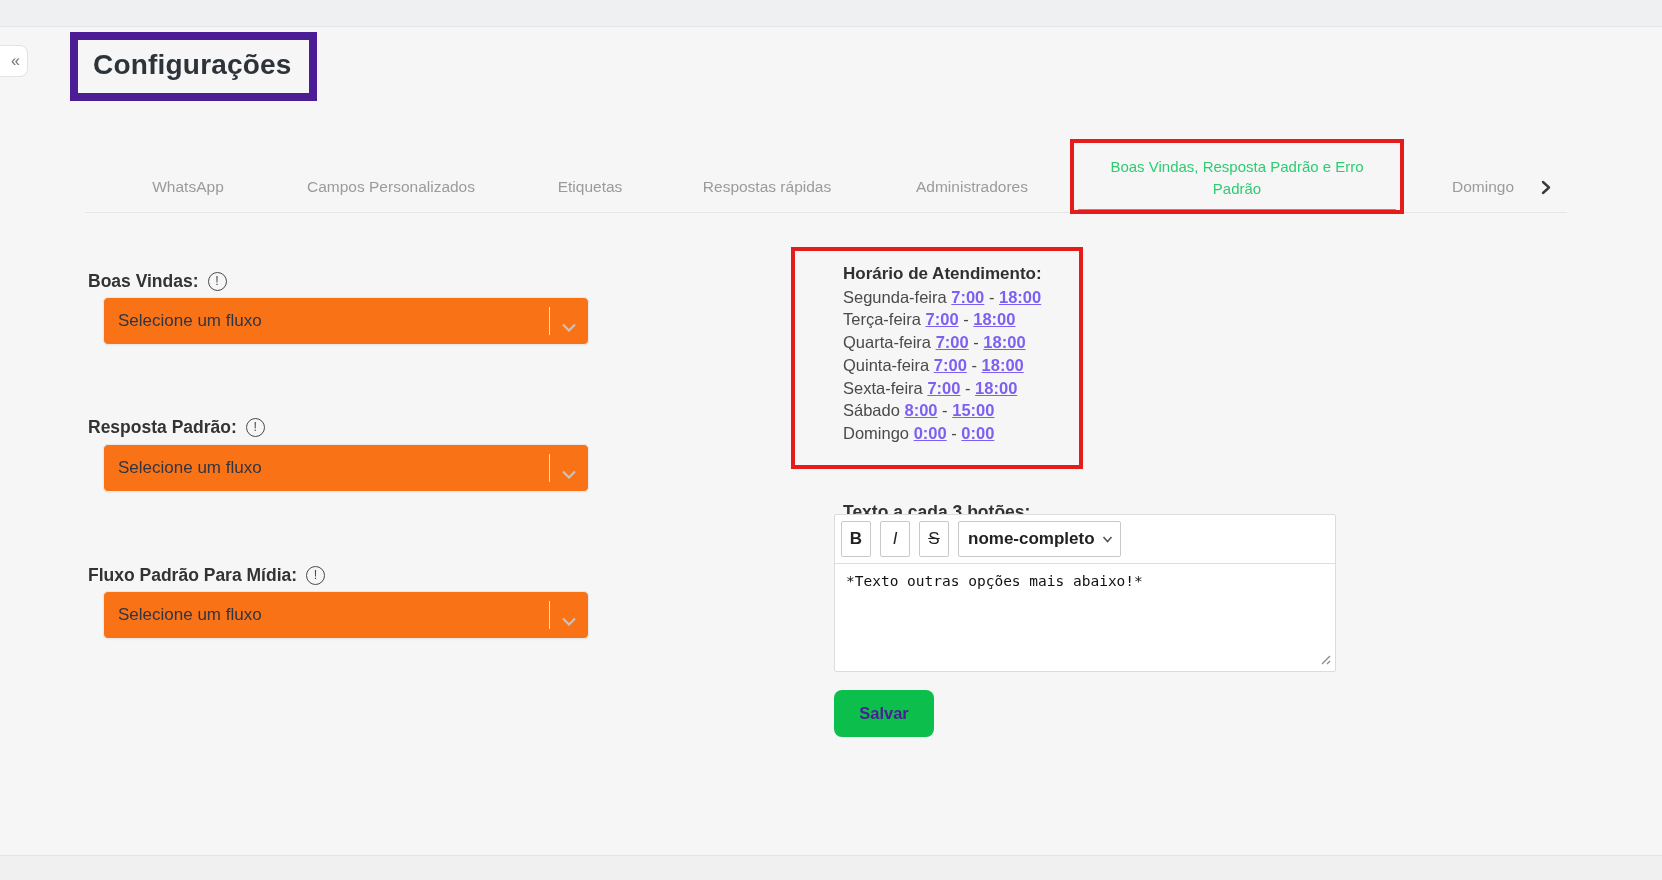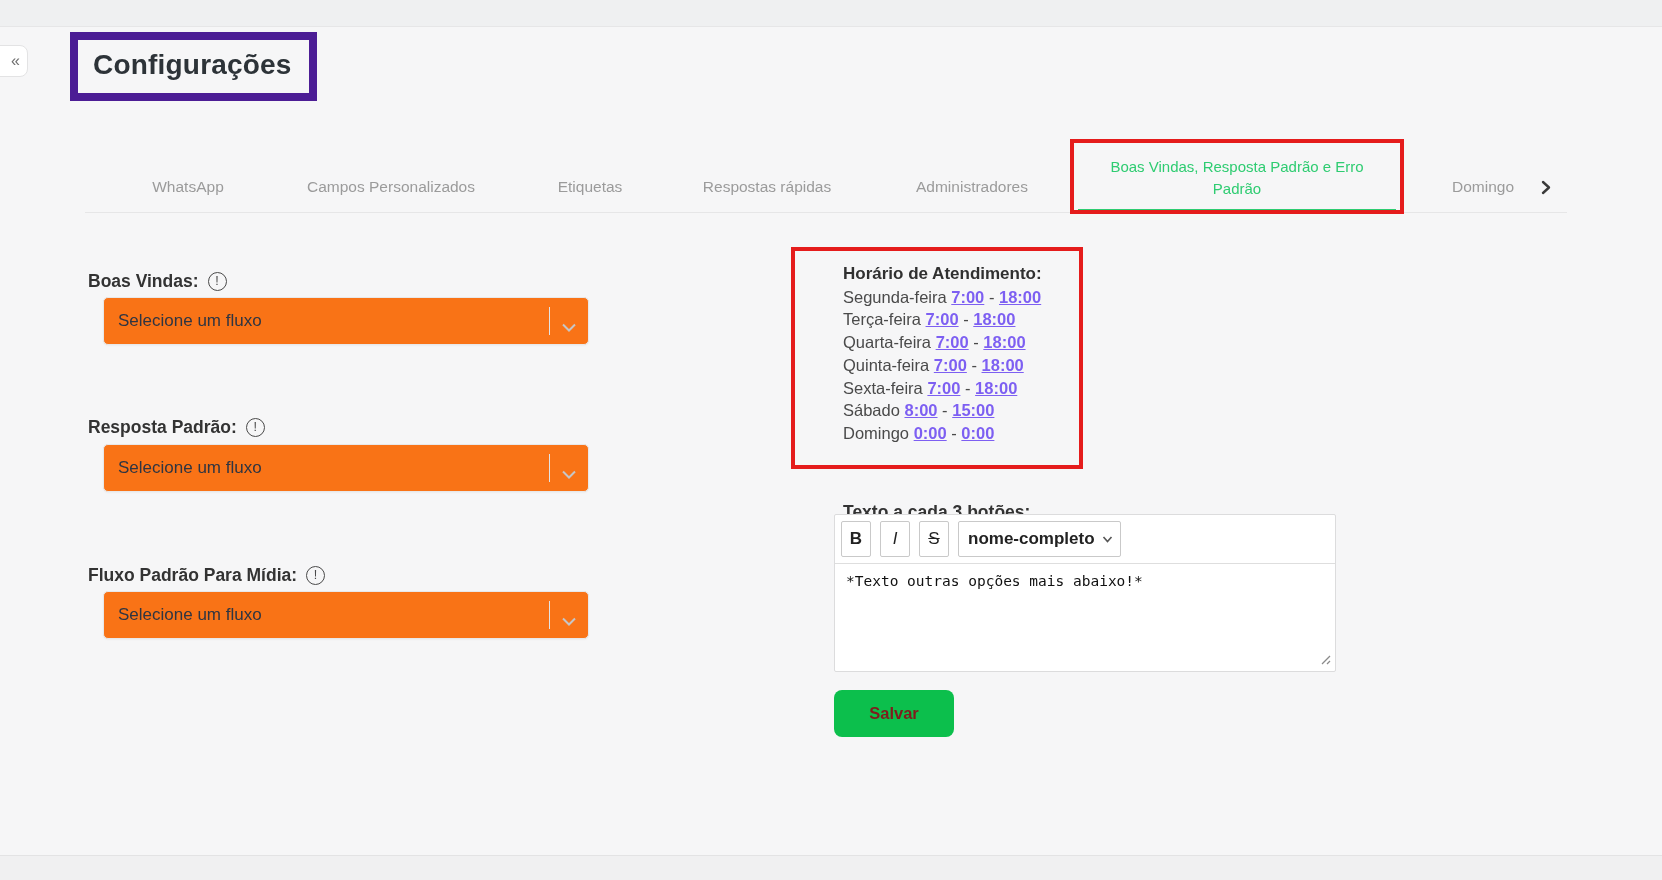--- a/index.html
+++ b/index.html
@@ -98,22 +98,22 @@
   }
   .editor-textarea{
     position:relative;height:108px;box-sizing:border-box;padding:9px 11px;
     font-family:"DejaVu Sans Mono","Liberation Mono",monospace;
     font-size:14.5px;color:#111;cursor:text;
   }
   .resize-handle{position:absolute;right:4px;bottom:4px;cursor:nwse-resize;}
 
   
   .save-btn{
-    position:absolute;left:834px;top:690px;width:120px;height:47px;
-    background:#0cbf4c;border:none;border-radius:8px;color:#7f1d1d;
+    position:absolute;left:834px;top:690px;width:100px;height:47px;
+    background:#0cbf4c;border:none;border-radius:8px;color:#4c1d95;
     font-size:16.5px;font-weight:700;font-family:"Liberation Sans",sans-serif;
     display:flex;align-items:center;justify-content:center;cursor:pointer;
   }
 </style>
 </head>
 <body>
 
 <div class="stage">
 
   <div class="topstrip"></div>

